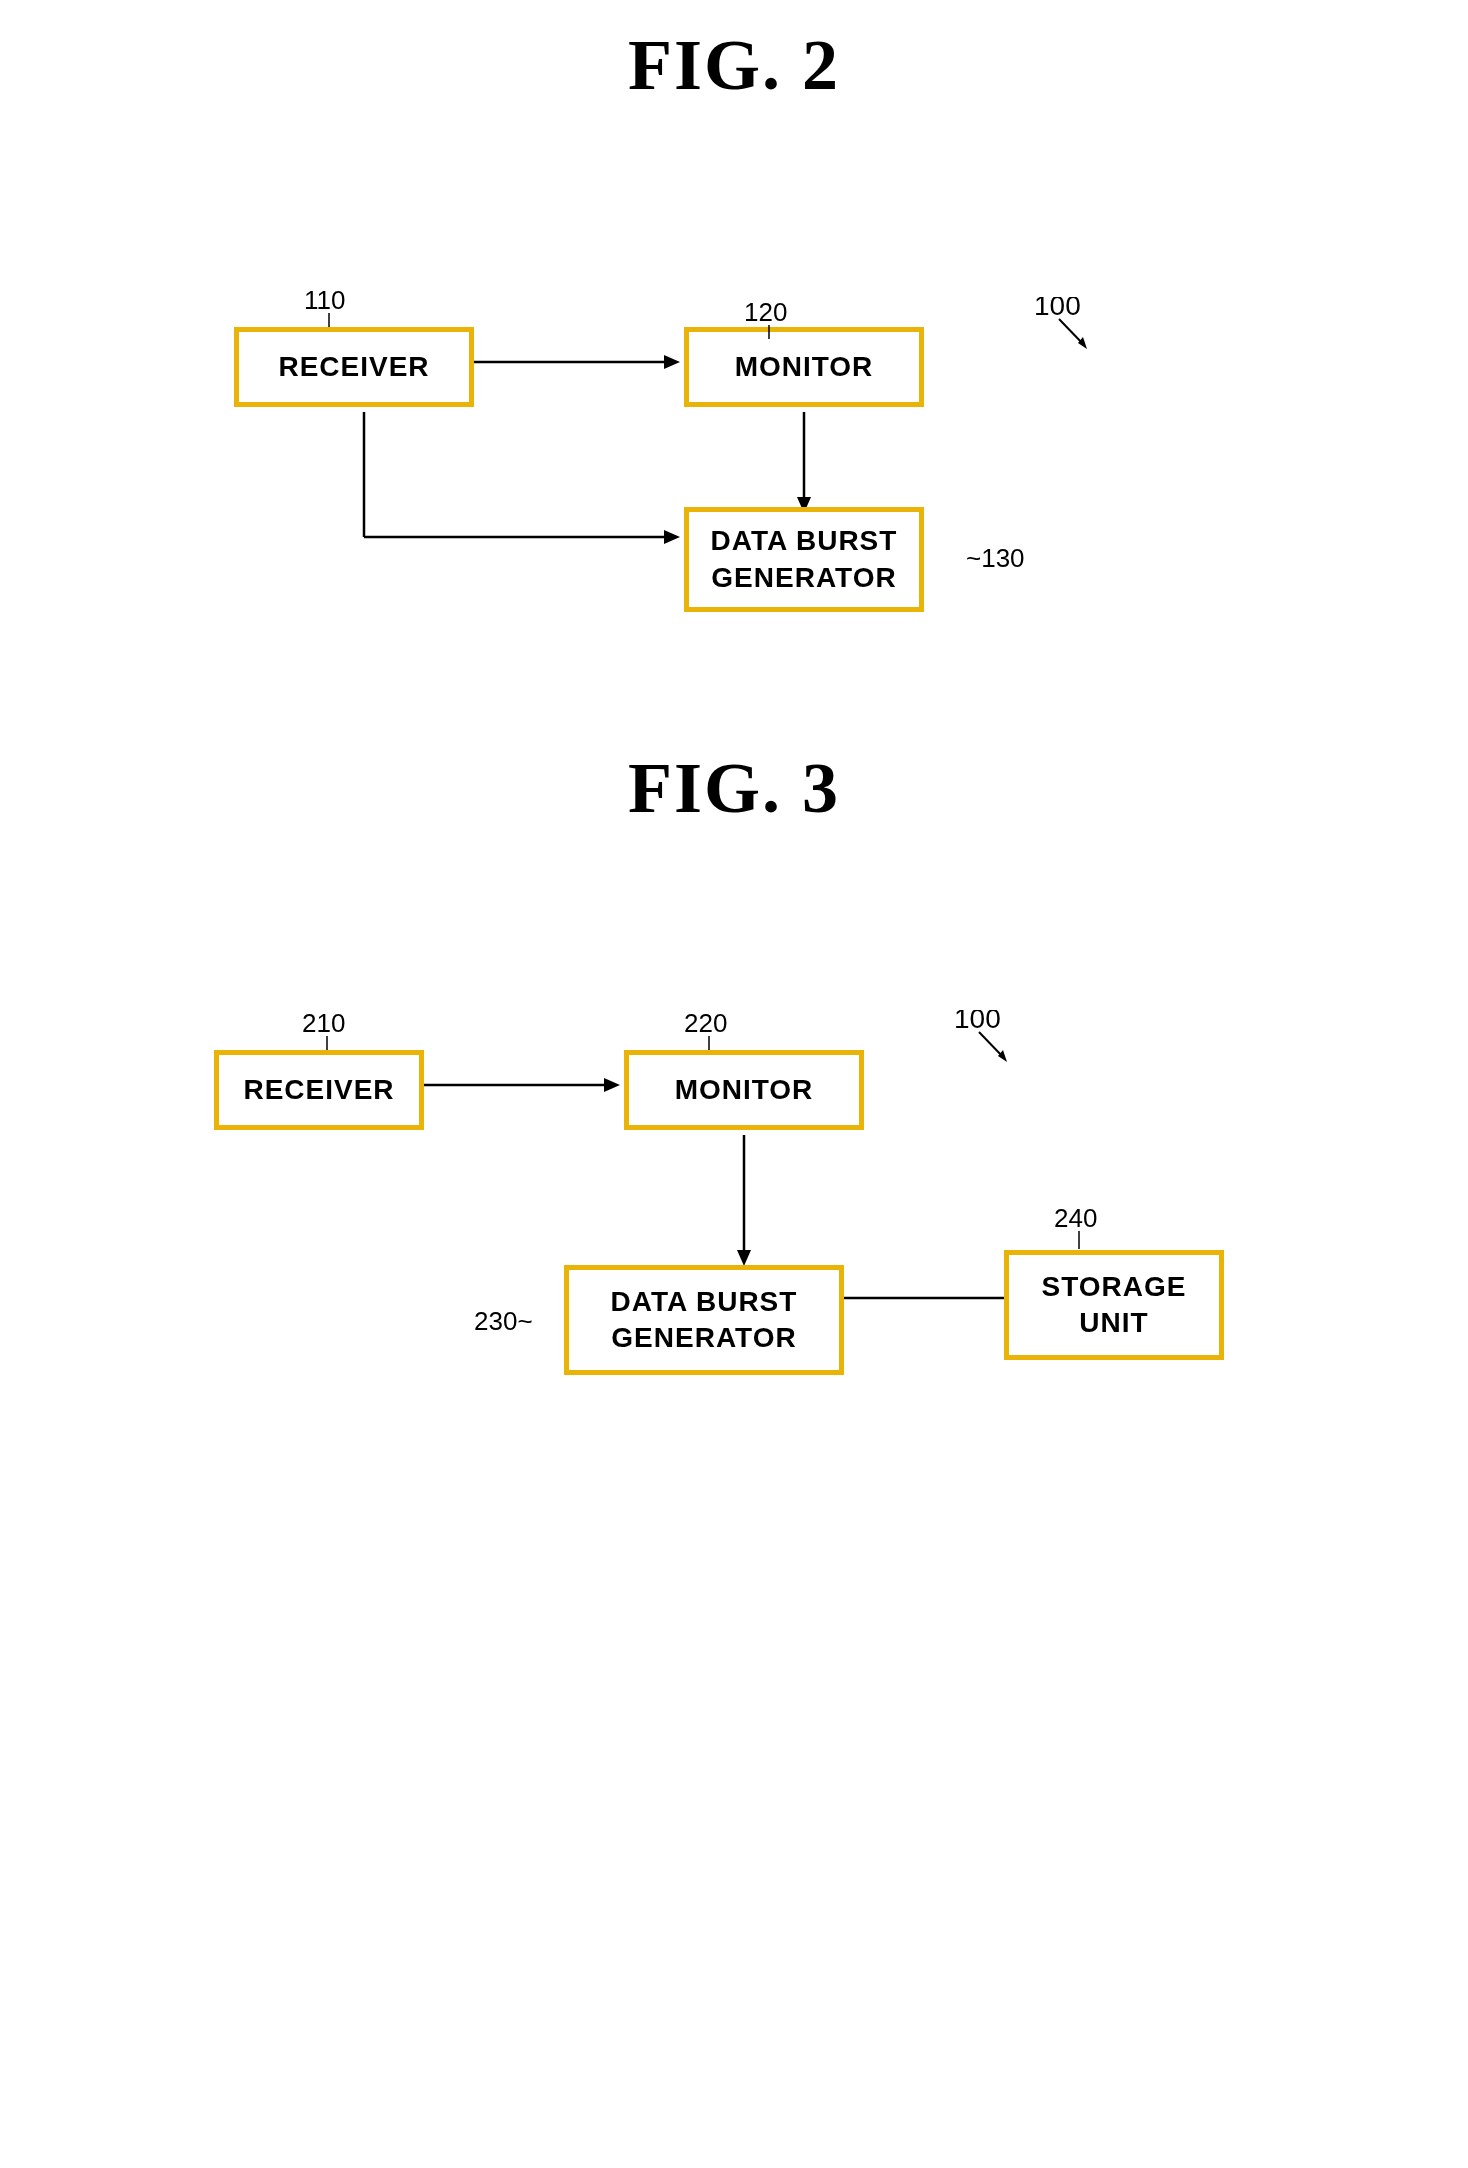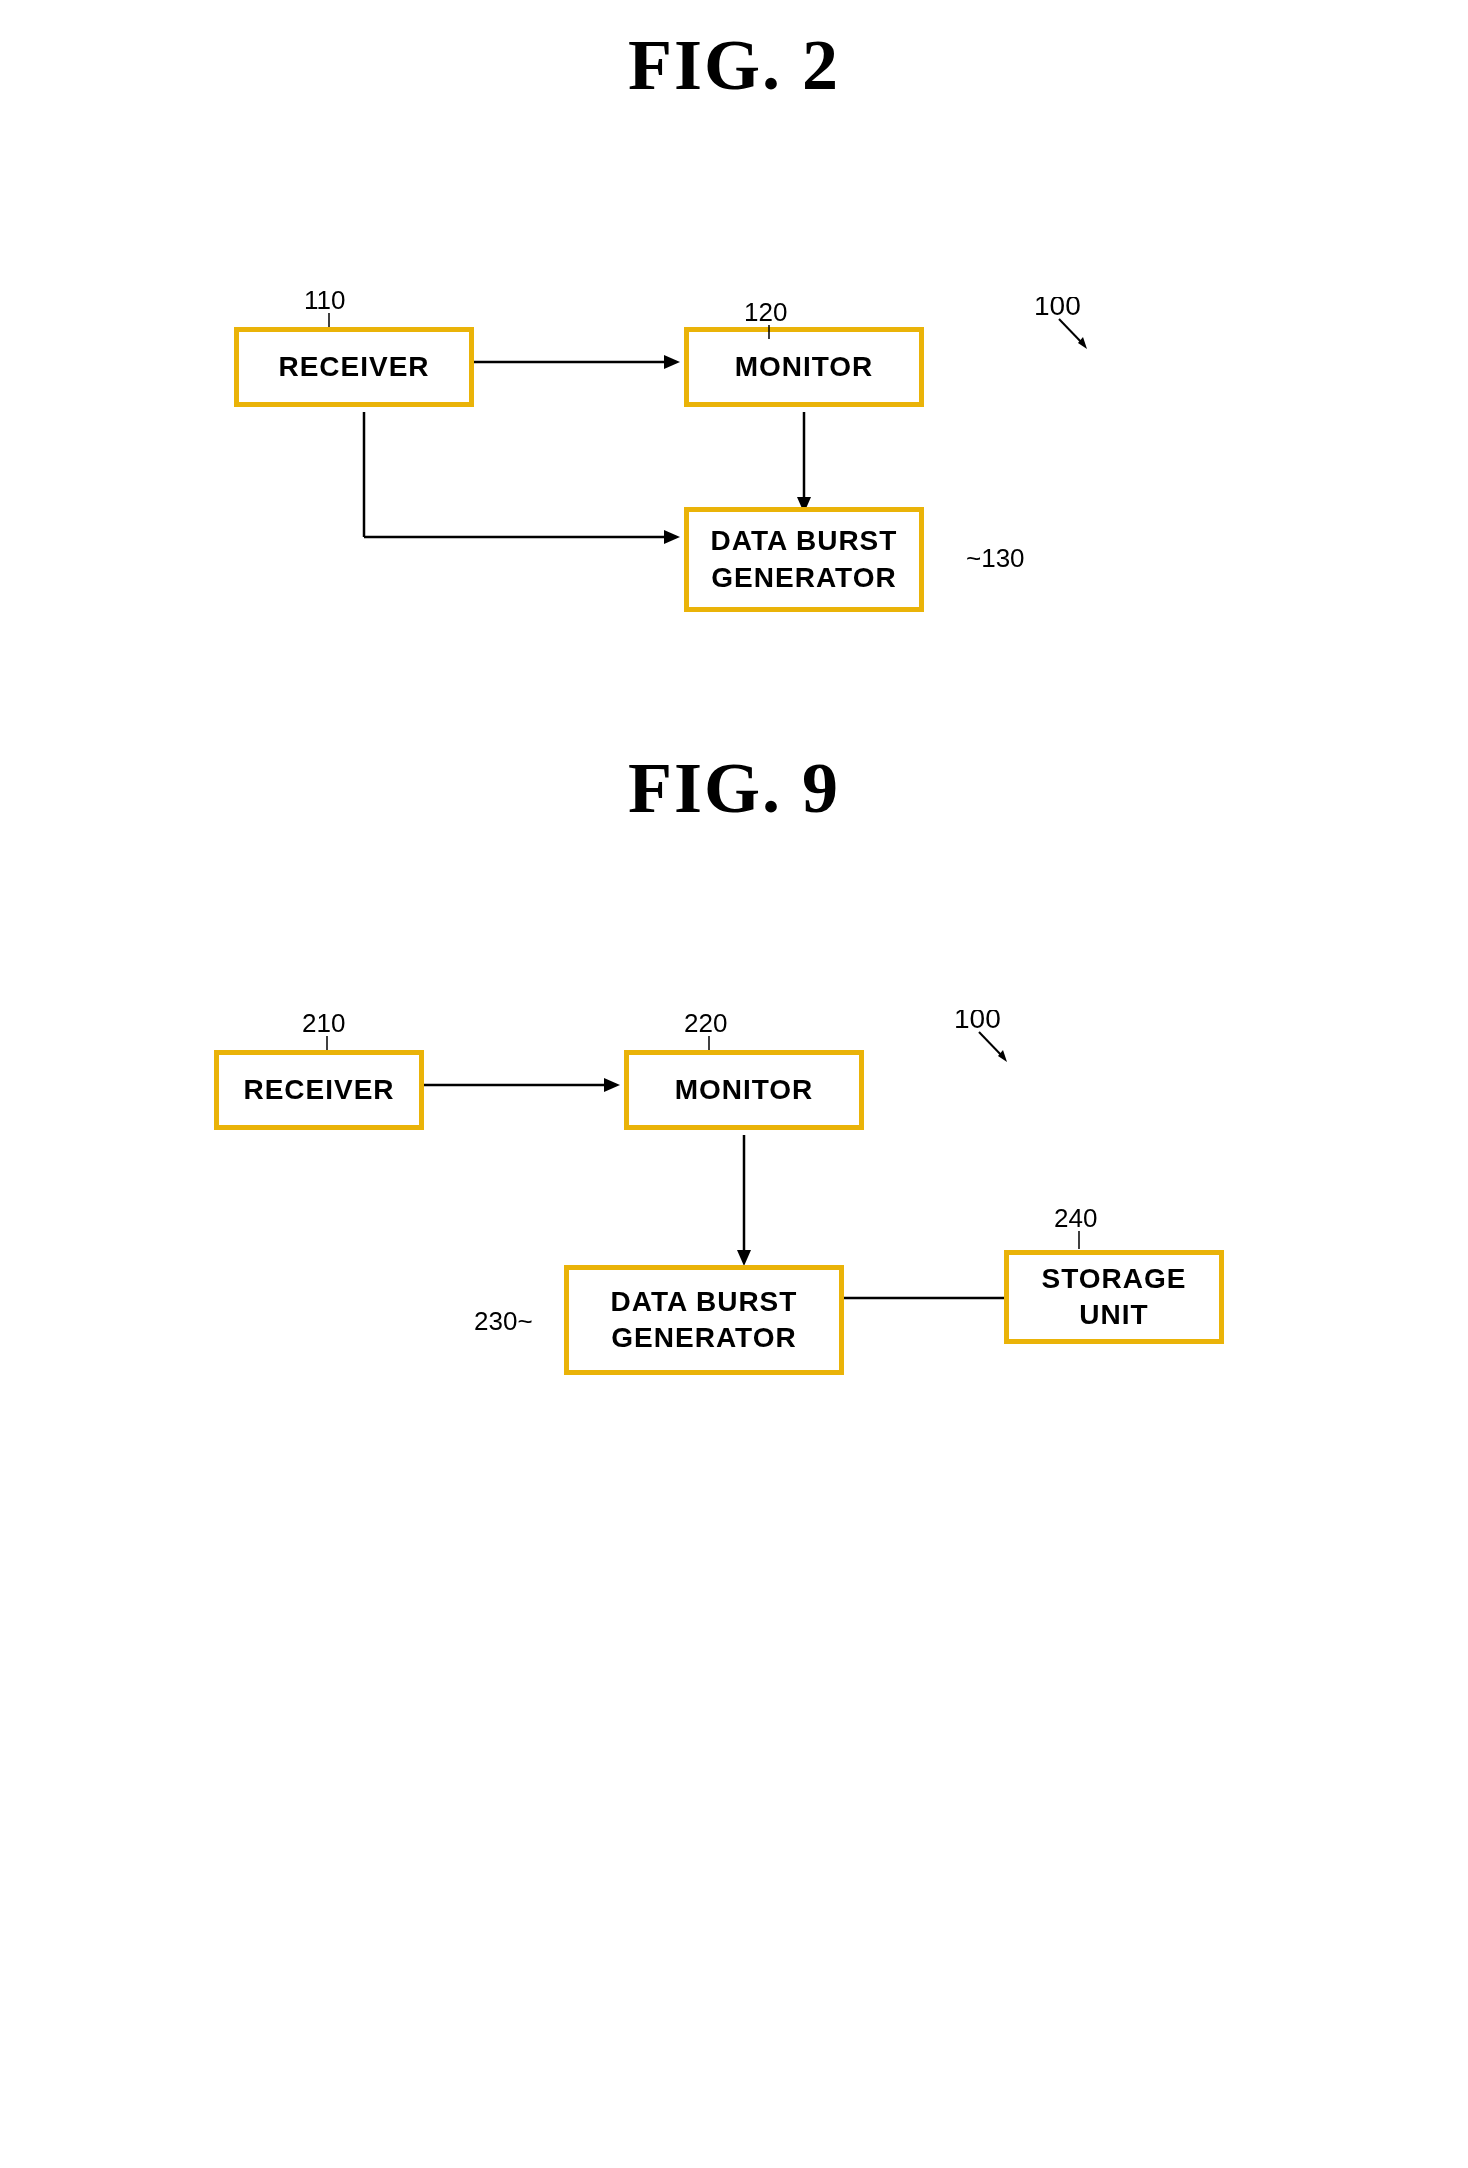--- a/index.html
+++ b/index.html
@@ -149,21 +149,21 @@
       <div class="ref-label" style="top: 378px; left: 772px;">
         <svg width="80" height="40">
           <text x="10" y="22" font-size="26" font-family="Arial, sans-serif">~130</text>
         </svg>
       </div>
 
     </div>
   </div>
 
   <div class="section">
-    <div class="fig-title">FIG. 9</div>
+    <div class="fig-title">FIG. 3</div>
 
     <div class="diagram fig3-container">
 
       <svg class="diagram-svg" width="1100" height="560">
 
         <line x1="240" y1="195" x2="420" y2="195" stroke="#000" stroke-width="2.5"></line>
         <polygon points="420,188 436,195 420,202" fill="#000"></polygon>
 
         <line x1="560" y1="245" x2="560" y2="360" stroke="#000" stroke-width="2.5"></line>
         <polygon points="553,360 560,376 567,360" fill="#000"></polygon>
@@ -205,21 +205,21 @@
       <div class="box" style="left: 380px; top: 375px; width: 280px; height: 110px;">
         <span>DATA BURST<br>GENERATOR</span>
       </div>
 
       <div class="ref-label" style="top: 418px; left: 290px;">
         <svg width="90" height="30">
           <text x="0" y="22" font-size="26" font-family="Arial, sans-serif">230~</text>
         </svg>
       </div>
 
-      <div class="box" style="left: 820px; top: 360px; width: 220px; height: 94px;">
+      <div class="box" style="left: 820px; top: 360px; width: 220px; height: 110px;">
         <span>STORAGE<br>UNIT</span>
       </div>
 
       <div class="ref-label" style="top: 315px; left: 870px;">
         <svg width="80" height="45">
           <text x="0" y="22" font-size="26" font-family="Arial, sans-serif">240</text>
           <line x1="25" y1="26" x2="25" y2="44" stroke="#000" stroke-width="1.5"></line>
         </svg>
       </div>
 

